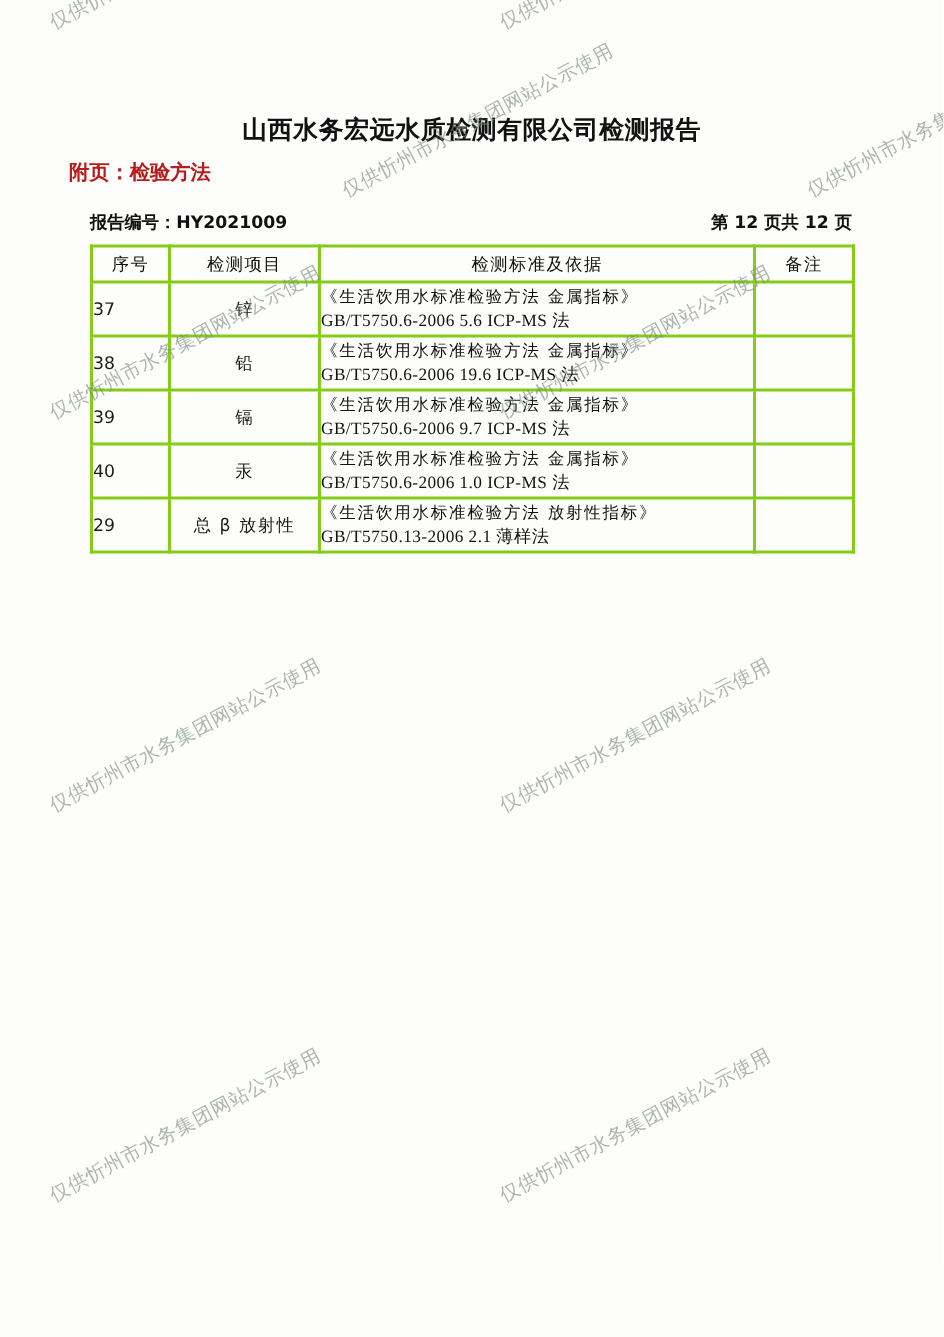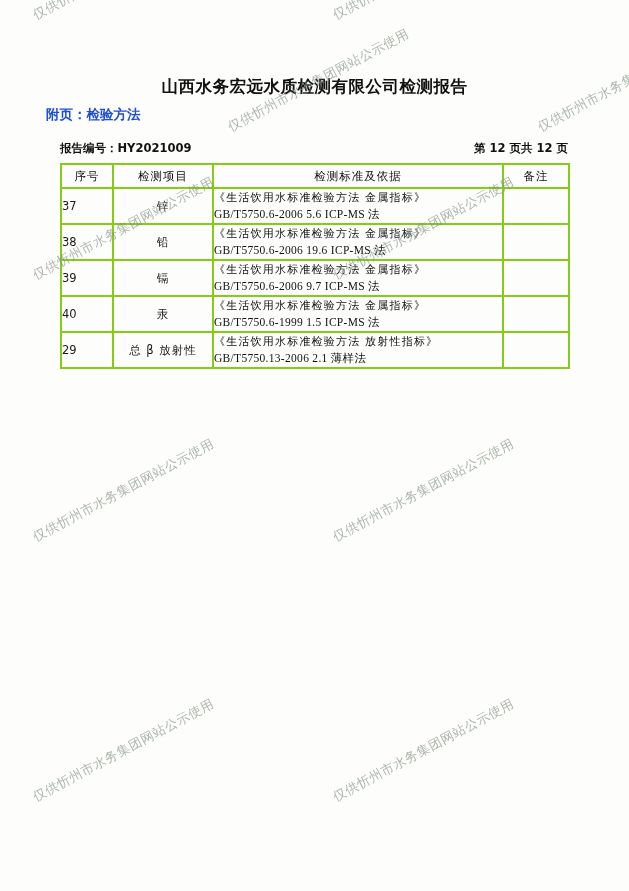--- a/index.html
+++ b/index.html
@@ -56,21 +56,21 @@
     letter-spacing: 0.5px;
     color: #111;
   }
   .subtitle {
     position: absolute;
     top: 106px;
     left: 46px;
     font-family: "DejaVu Sans", sans-serif;
     font-weight: bold;
     font-size: 13.5px;
-    color: #1d4ed8;
+    color: #b91c1c;
     text-align: center;
   }
   .meta-row {
     position: absolute;
     top: 141px;
     left: 60px;
     width: 508px;
     height: 16px;
     font-family: "DejaVu Sans", sans-serif;
     font-size: 11.5px;
@@ -197,21 +197,21 @@
             <div class="std-line1">《生活饮用水标准检验方法  金属指标》</div>
             <div class="std-line2">GB/T5750.6-2006  9.7 ICP-MS 法</div>
           </td>
           <td class="c-remark"></td>
         </tr>
         <tr class="row-body">
           <td class="c-no">40</td>
           <td class="c-item">汞</td>
           <td class="c-std">
             <div class="std-line1">《生活饮用水标准检验方法  金属指标》</div>
-            <div class="std-line2">GB/T5750.6-1999  1.5 ICP-MS 法</div>
+            <div class="std-line2">GB/T5750.6-2006  1.0 ICP-MS 法</div>
           </td>
           <td class="c-remark"></td>
         </tr>
         <tr class="row-body">
           <td class="c-no">29</td>
           <td class="c-item">总 β 放射性</td>
           <td class="c-std">
             <div class="std-line1">《生活饮用水标准检验方法  放射性指标》</div>
             <div class="std-line2">GB/T5750.13-2006 2.1 薄样法</div>
           </td>

